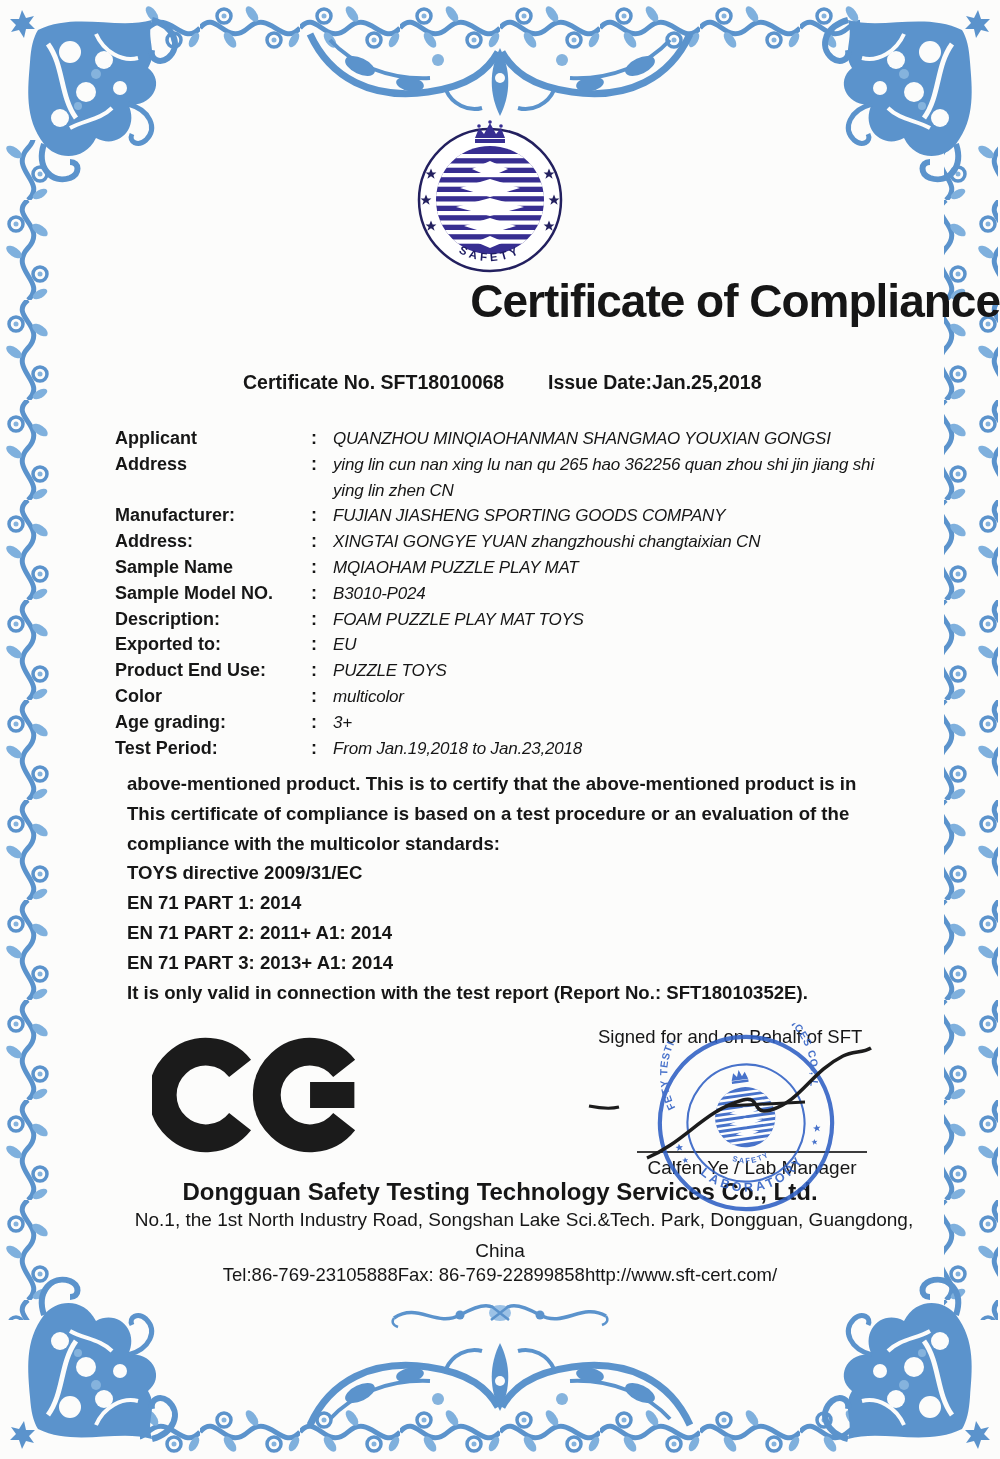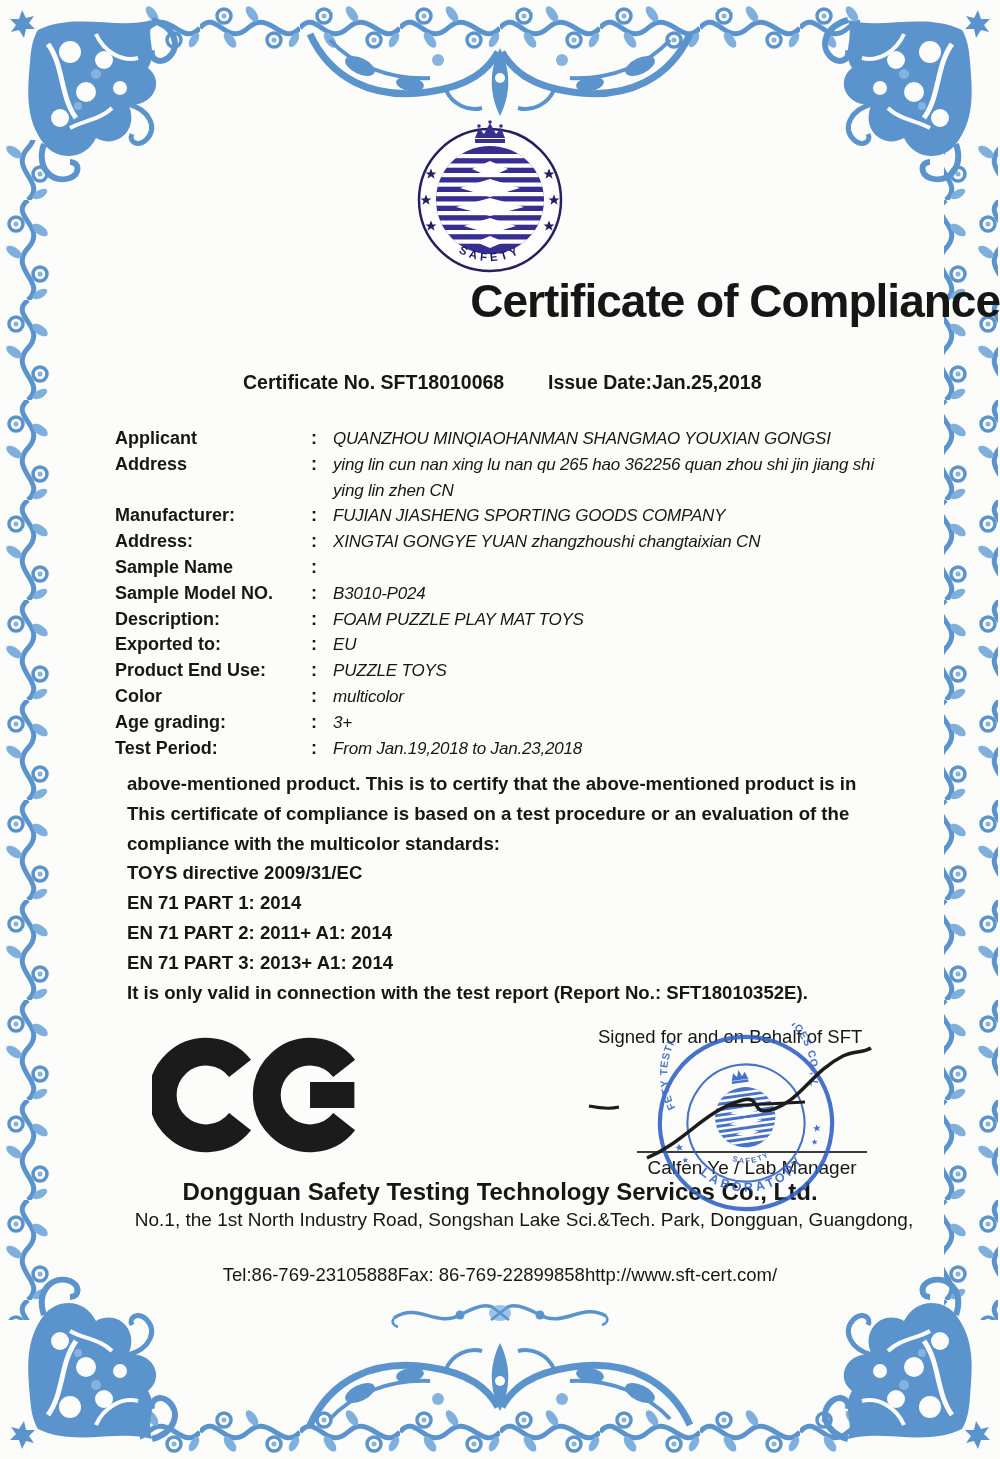--- a/index.html
+++ b/index.html
@@ -166,20 +166,21 @@
         <span class="ivalue">FUJIAN JIASHENG SPORTING GOODS COMPANY</span>
       </div>
   <div class="irow">
         <span class="ilabel">Address:</span>
         <span class="icolon">:</span>
         <span class="ivalue">XINGTAI GONGYE YUAN zhangzhoushi changtaixian CN</span>
       </div>
   <div class="irow">
         <span class="ilabel">Sample Name</span>
         <span class="icolon">:</span>
+        <span class="ivalue">MQIAOHAM PUZZLE PLAY MAT</span>
       </div>
   <div class="irow">
         <span class="ilabel">Sample Model NO.</span>
         <span class="icolon">:</span>
         <span class="ivalue">B3010-P024</span>
       </div>
   <div class="irow">
         <span class="ilabel">Description:</span>
         <span class="icolon">:</span>
         <span class="ivalue">FOAM PUZZLE PLAY MAT TOYS</span>
@@ -279,20 +280,21 @@
 </svg>
 
 <svg class="abs sigscribble" width="310" height="140" viewBox="0 0 310 140">
   <path d="M14,76 c10,2 22,3 30,1" stroke="#1c1c1c" stroke-width="3" fill="none"></path>
   <path d="M72,128 C110,112 130,80 168,70 C186,65 176,86 196,80 C226,71 236,42 268,26 C278,21 288,23 296,18" stroke="#1c1c1c" stroke-width="3.5" fill="none"></path>
   <path d="M150,76 L230,72" stroke="#1c1c1c" stroke-width="3" fill="none"></path>
 </svg>
 
 <div class="abs f-company">Dongguan Safety Testing Technology Services Co., Ltd.</div>
 <div class="abs f-addr">No.1, the 1st North Industry Road, Songshan Lake Sci.&amp;Tech. Park, Dongguan, Guangdong,</div>
+<div class="abs f-country">China</div>
 <div class="abs f-contact">
   <span>Tel:86-769-23105888</span>
   <span>Fax: 86-769-22899858</span>
   <span>http://www.sft-cert.com/</span>
 </div>
 
 <svg class="abs flourish" width="224" height="40" viewBox="0 0 224 40">
   <path d="M6,24 C30,8 48,34 72,21 S104,10 112,19" stroke="#5b93cc" stroke-width="3.5" fill="none"></path>
   <path d="M218,22 C194,8 176,34 152,21 S120,10 112,19" stroke="#5b93cc" stroke-width="3.5" fill="none"></path>
   <circle cx="72" cy="21" r="4.5" fill="#5b93cc"></circle>

